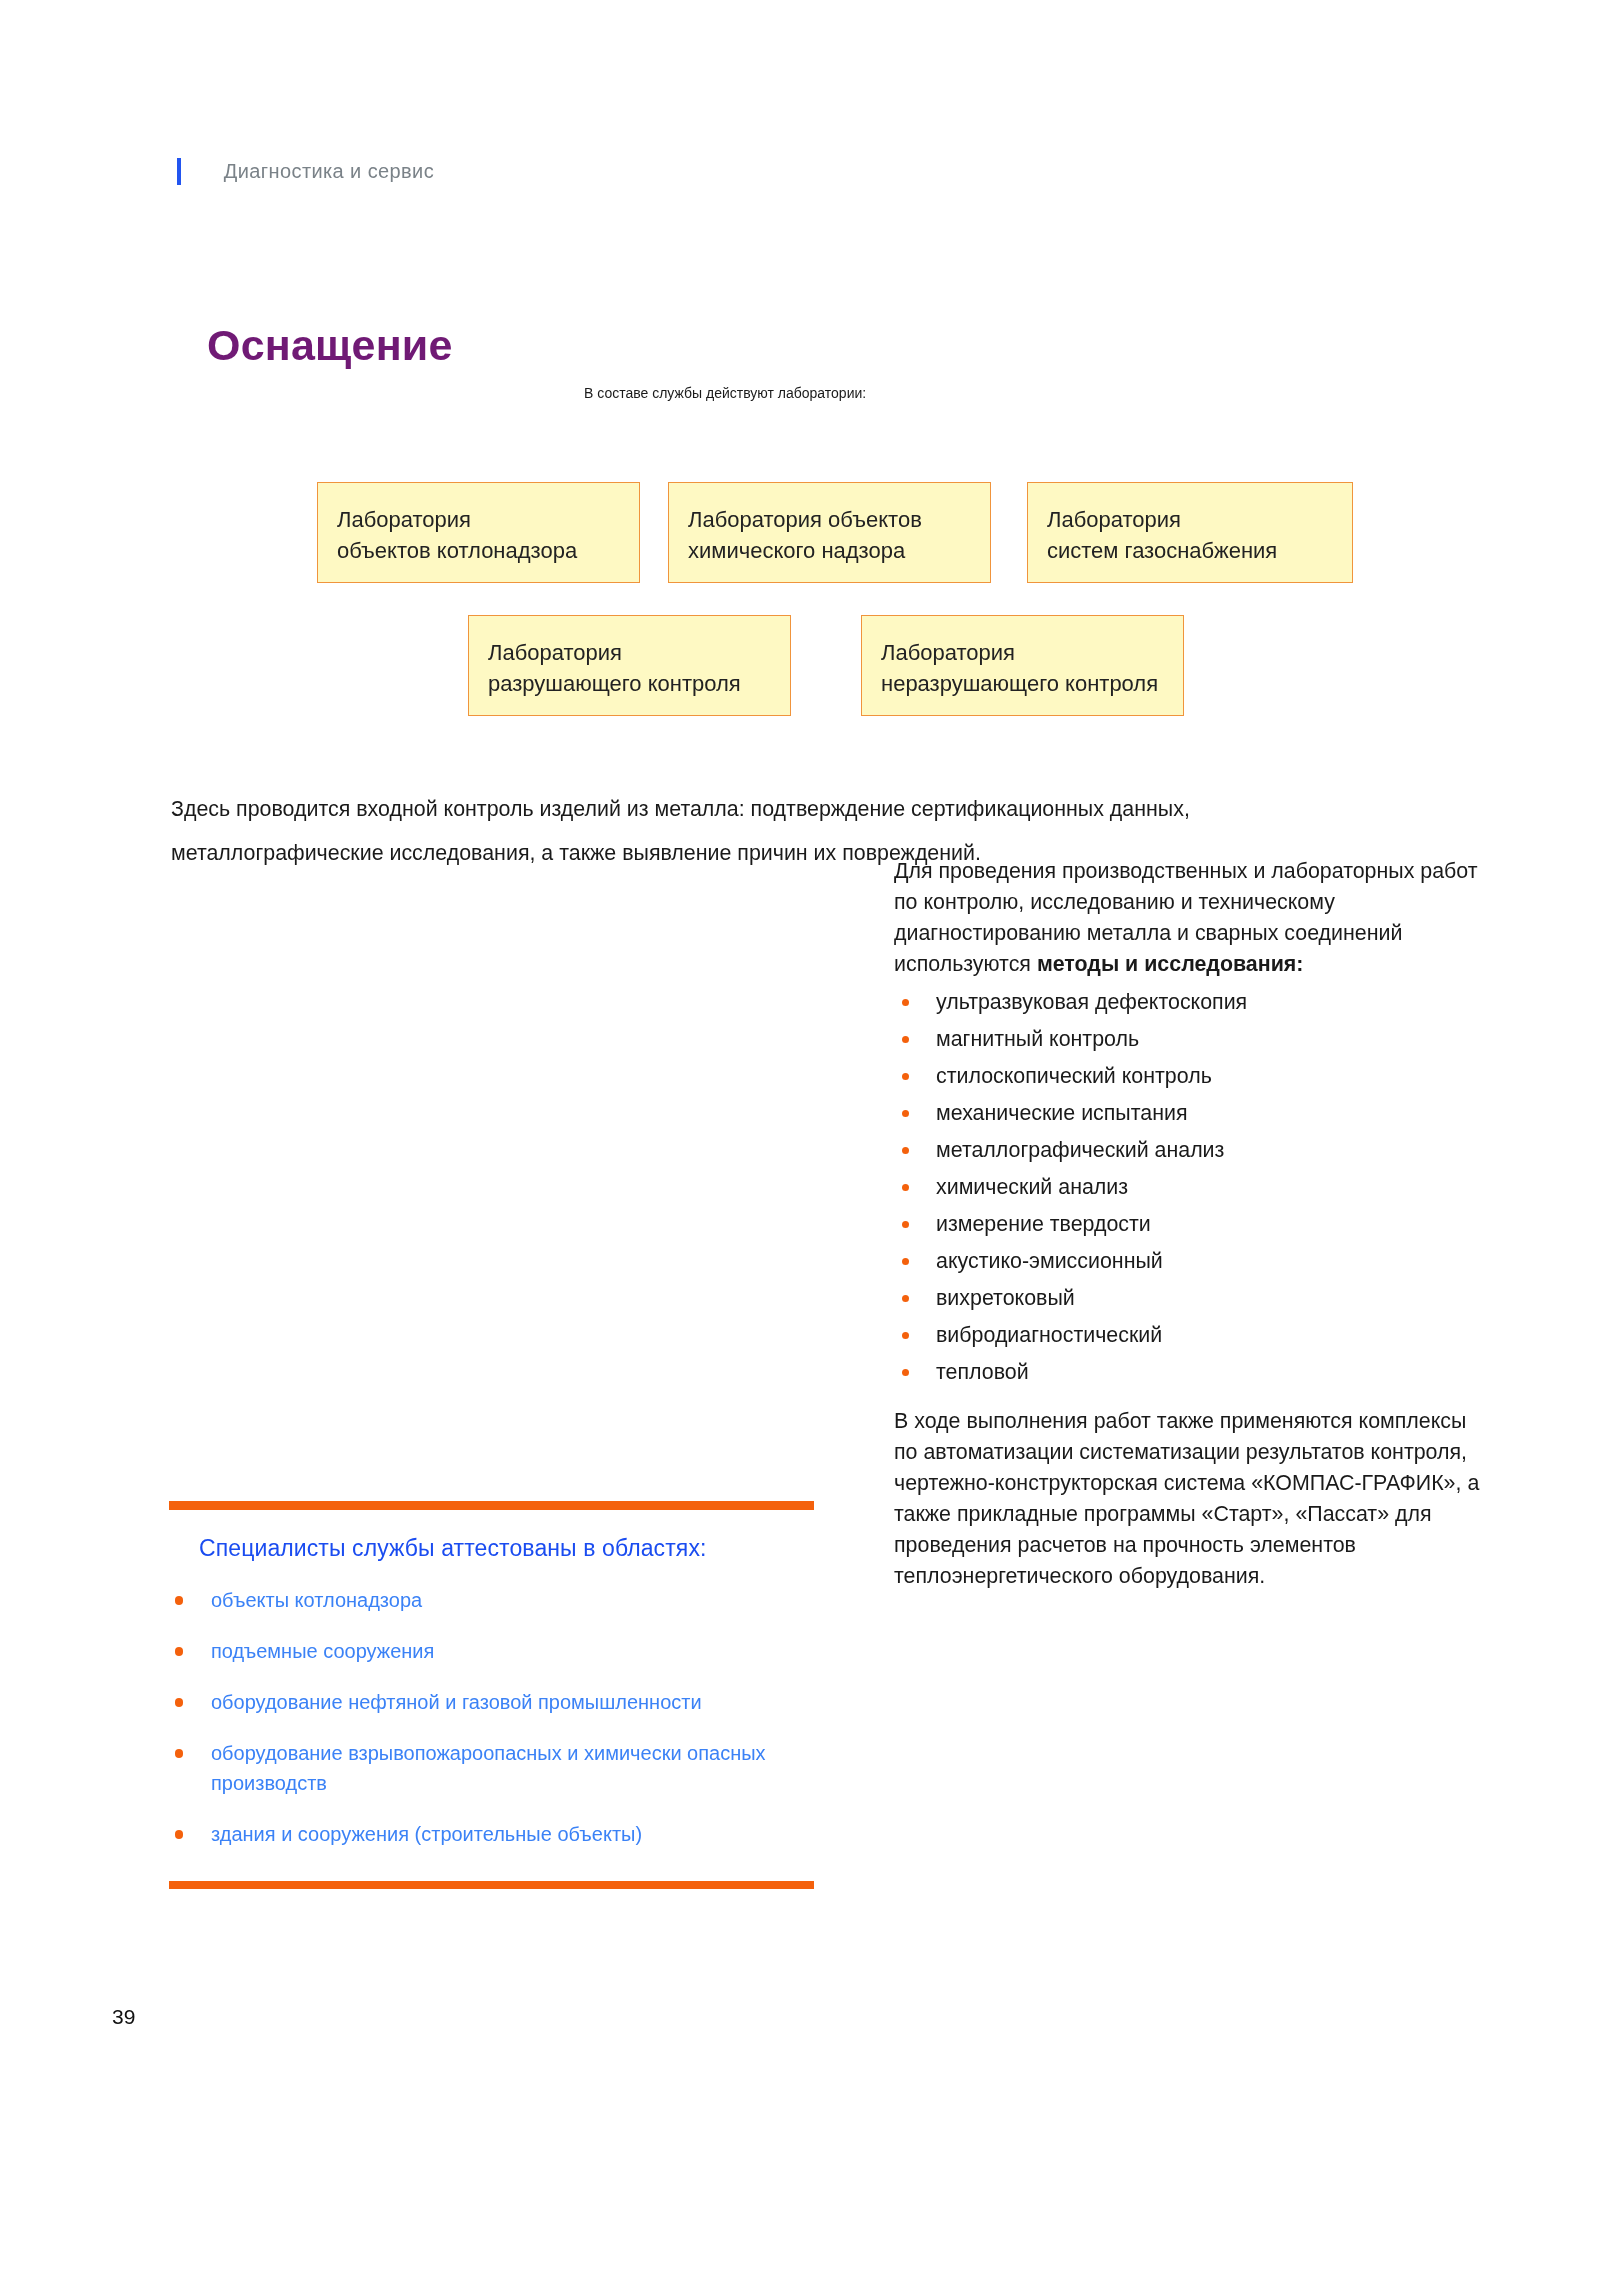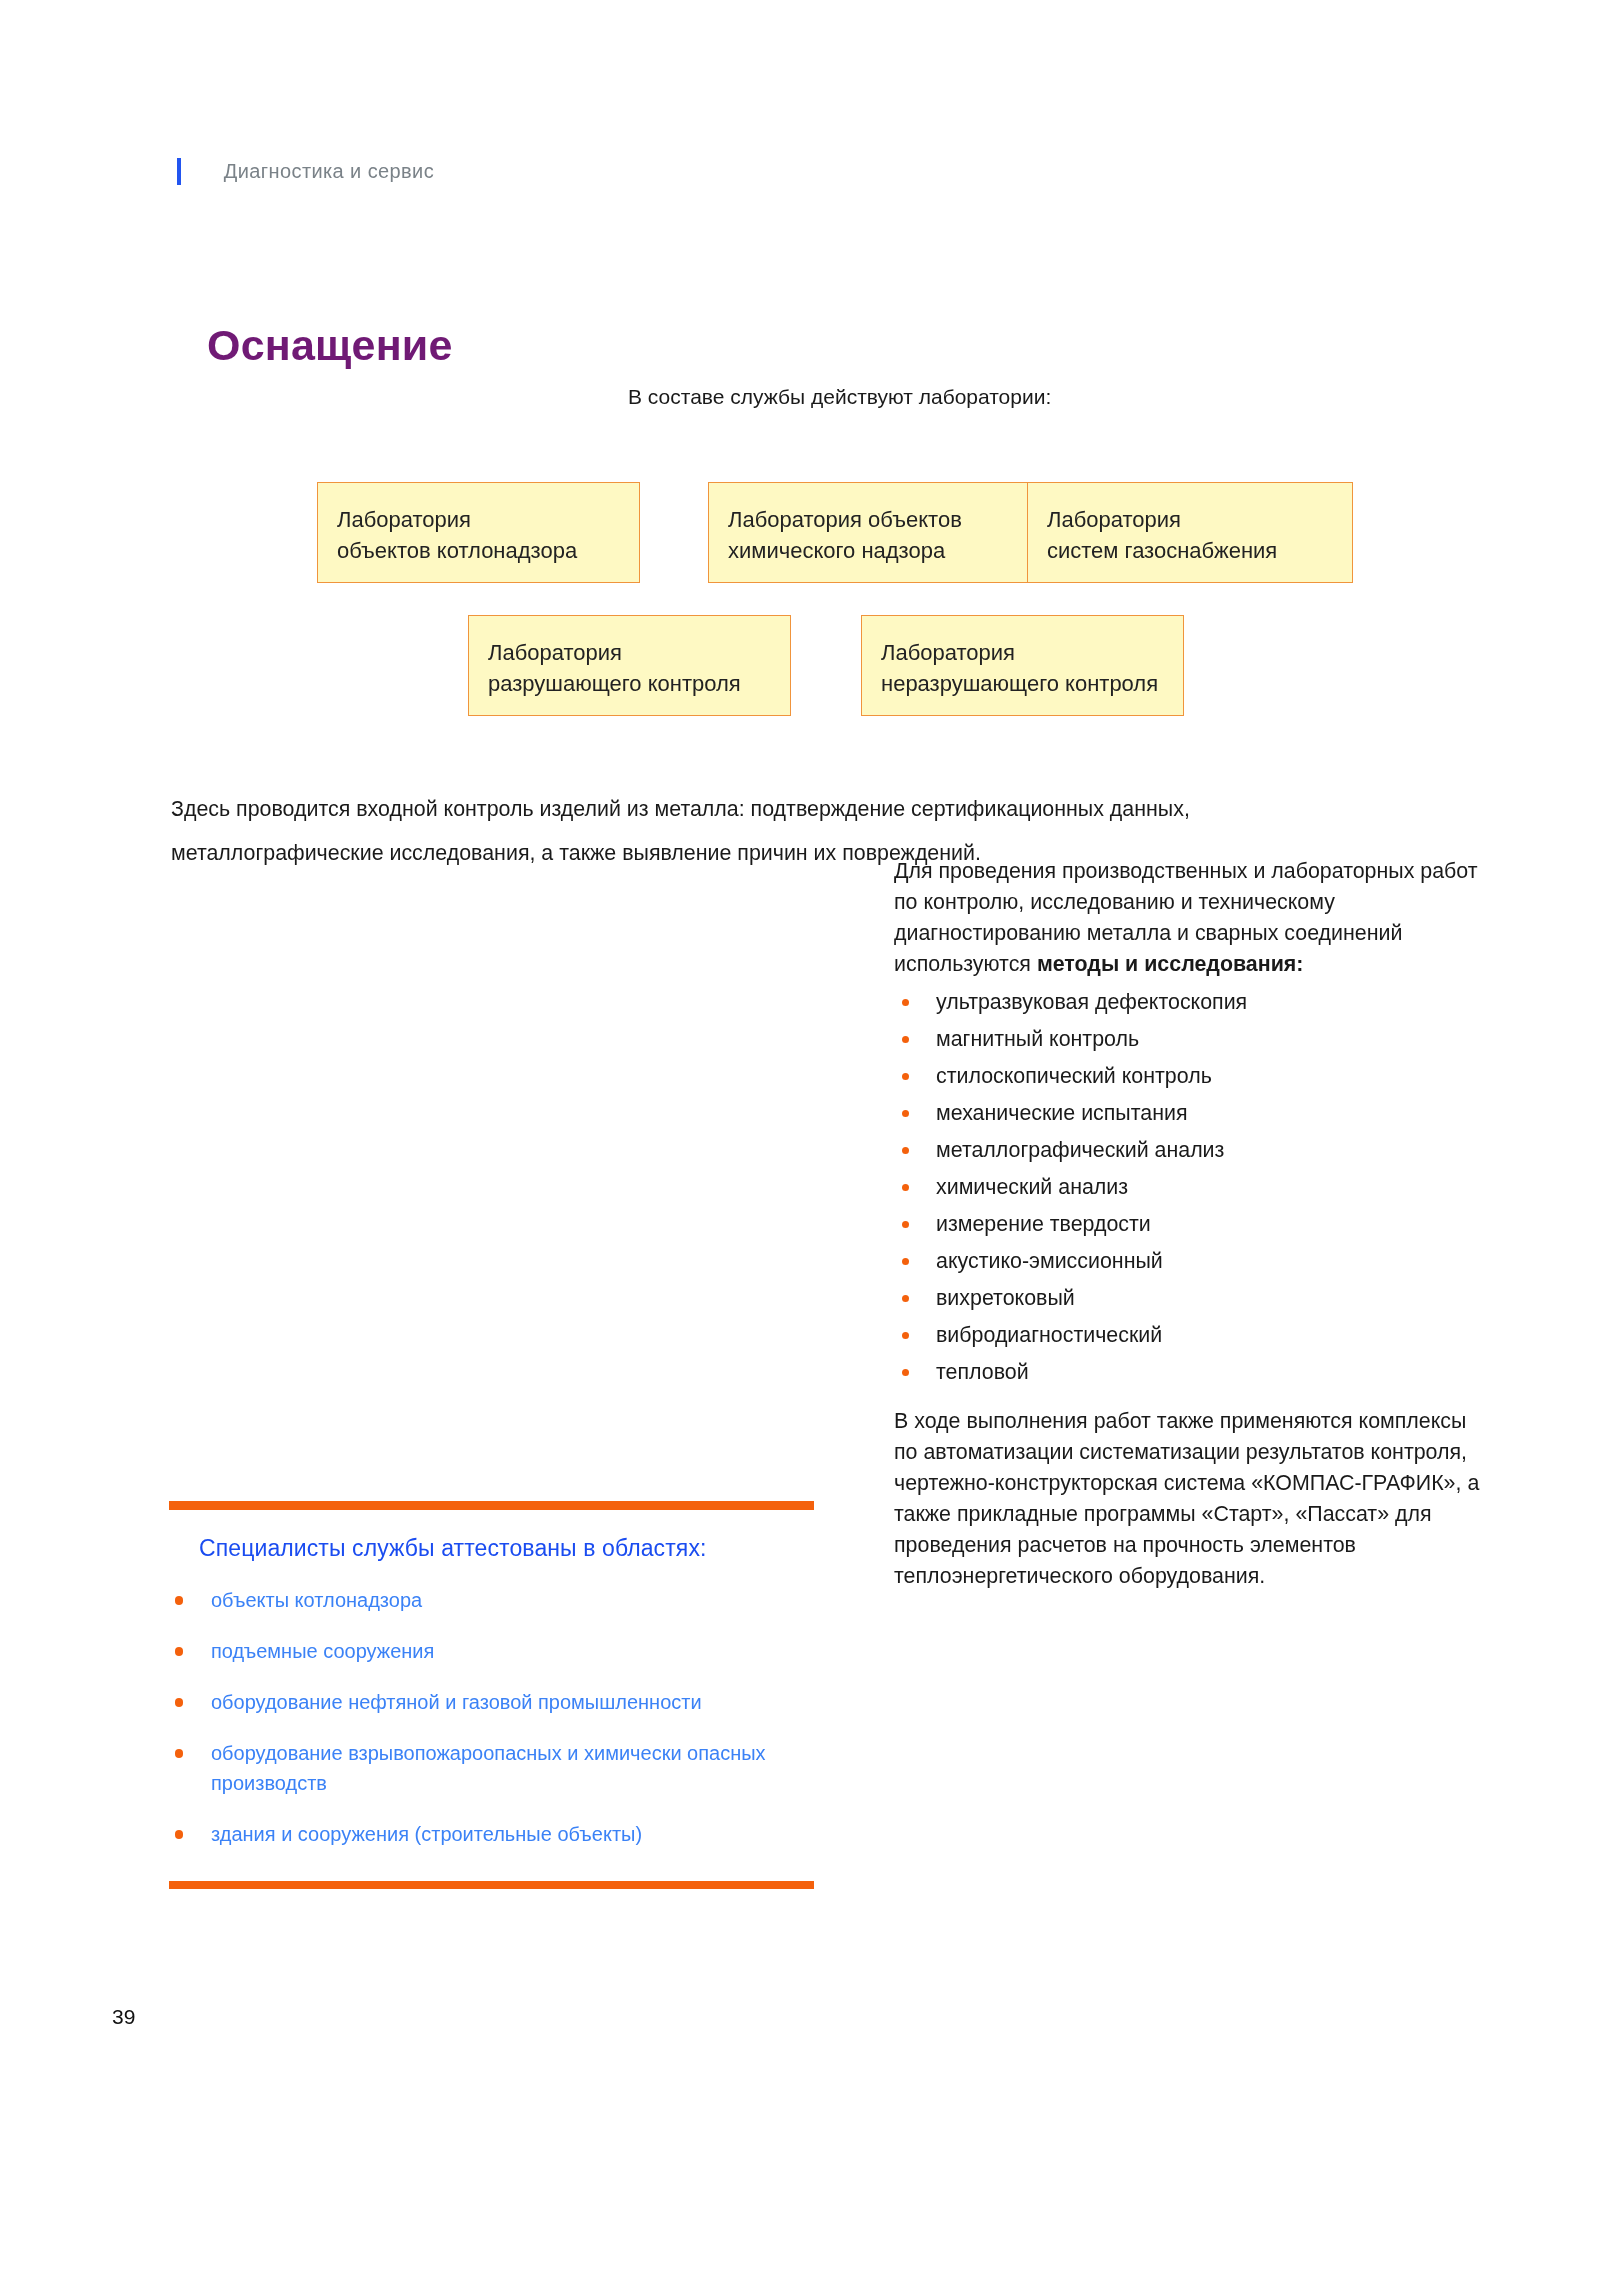--- a/index.html
+++ b/index.html
@@ -51,44 +51,44 @@
     top: 273px;
     font-size: 43px;
     font-weight: bold;
     color: #701a75;
     letter-spacing: 0.2px;
   }
 
   
   .intro-line {
     position: absolute;
-    left: 628px;
+    left: 584px;
     top: 366px;
-    font-size: 21px;
+    font-size: 14px;
     color: #1a1a1a;
     white-space: nowrap;
   }
 
   
   .lab-box {
     position: absolute;
     border: 1.9px solid #f0943c;
     background: #fef9c3;
     box-sizing: border-box;
     padding: 21px 19px 0 19px;
   }
   .lab-box .lab-line {
     font-size: 22px;
     line-height: 31px;
     color: #222222;
     white-space: nowrap;
   }
 
   #lab-box-0 { left: 317px;  top: 463px; width: 323px; height: 101px; }
-  #lab-box-1 { left: 708px;  top: 463px; width: 323px; height: 101px; }
+  #lab-box-1 { left: 668px;  top: 463px; width: 323px; height: 101px; }
   #lab-box-2 { left: 1027px; top: 463px; width: 326px; height: 101px; }
   #lab-box-3 { left: 468px;  top: 596px; width: 323px; height: 101px; }
   #lab-box-4 { left: 861px;  top: 596px; width: 323px; height: 101px; }
 
   
   .lead-paragraph {
     position: absolute;
     left: 171px;
     top: 768px;
     width: 1141px;

